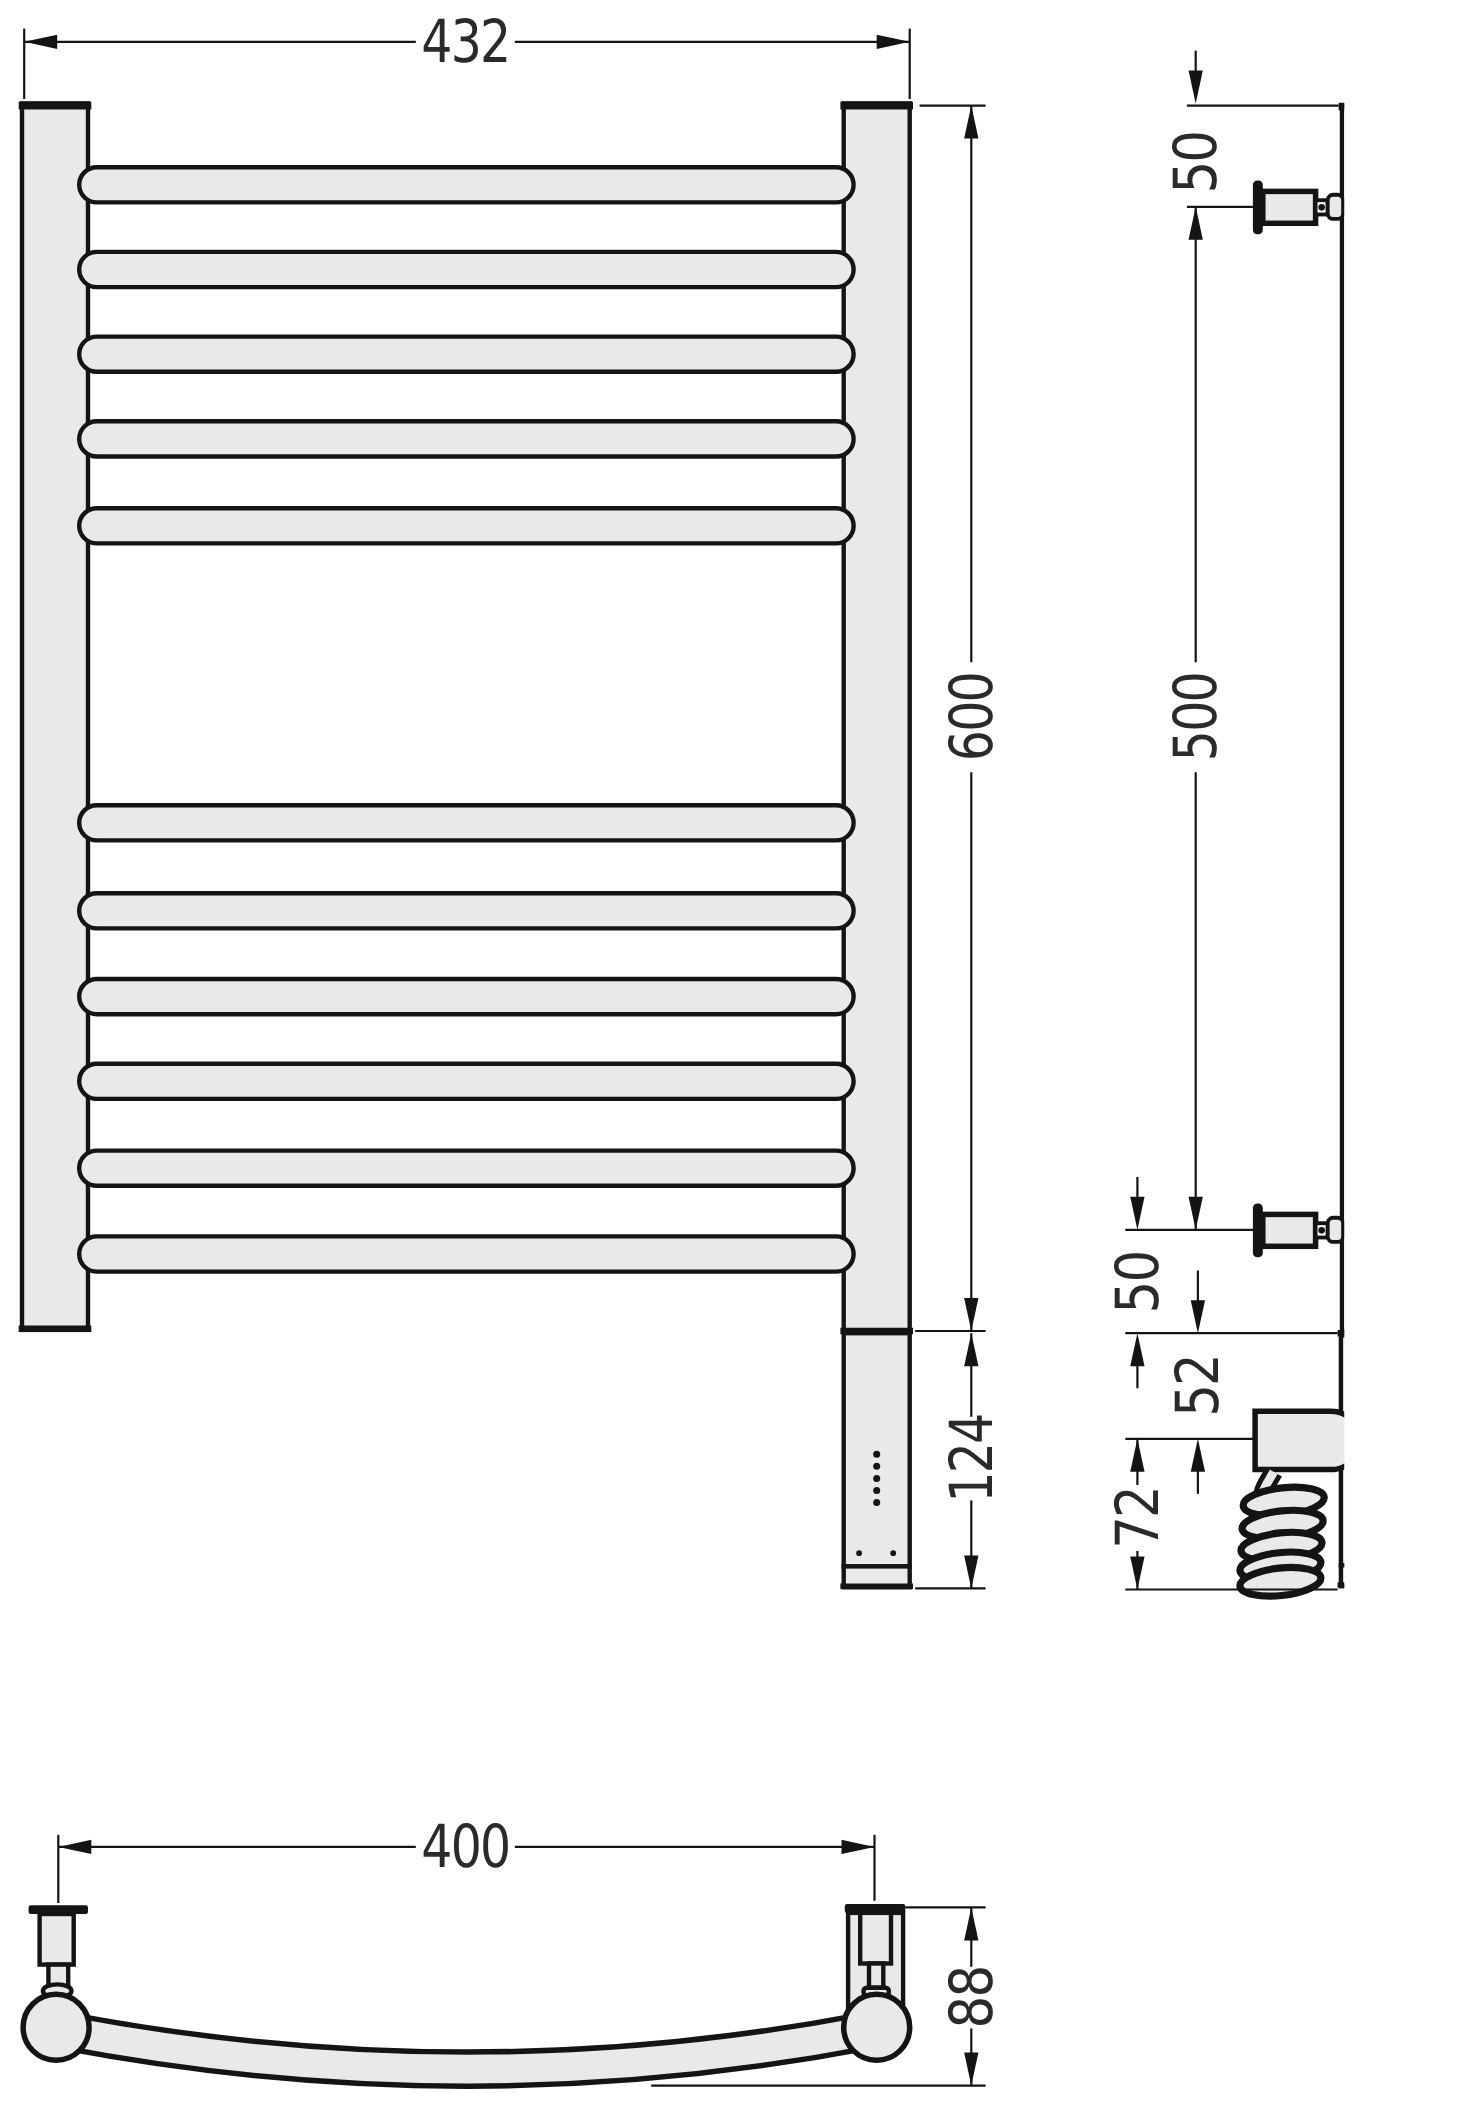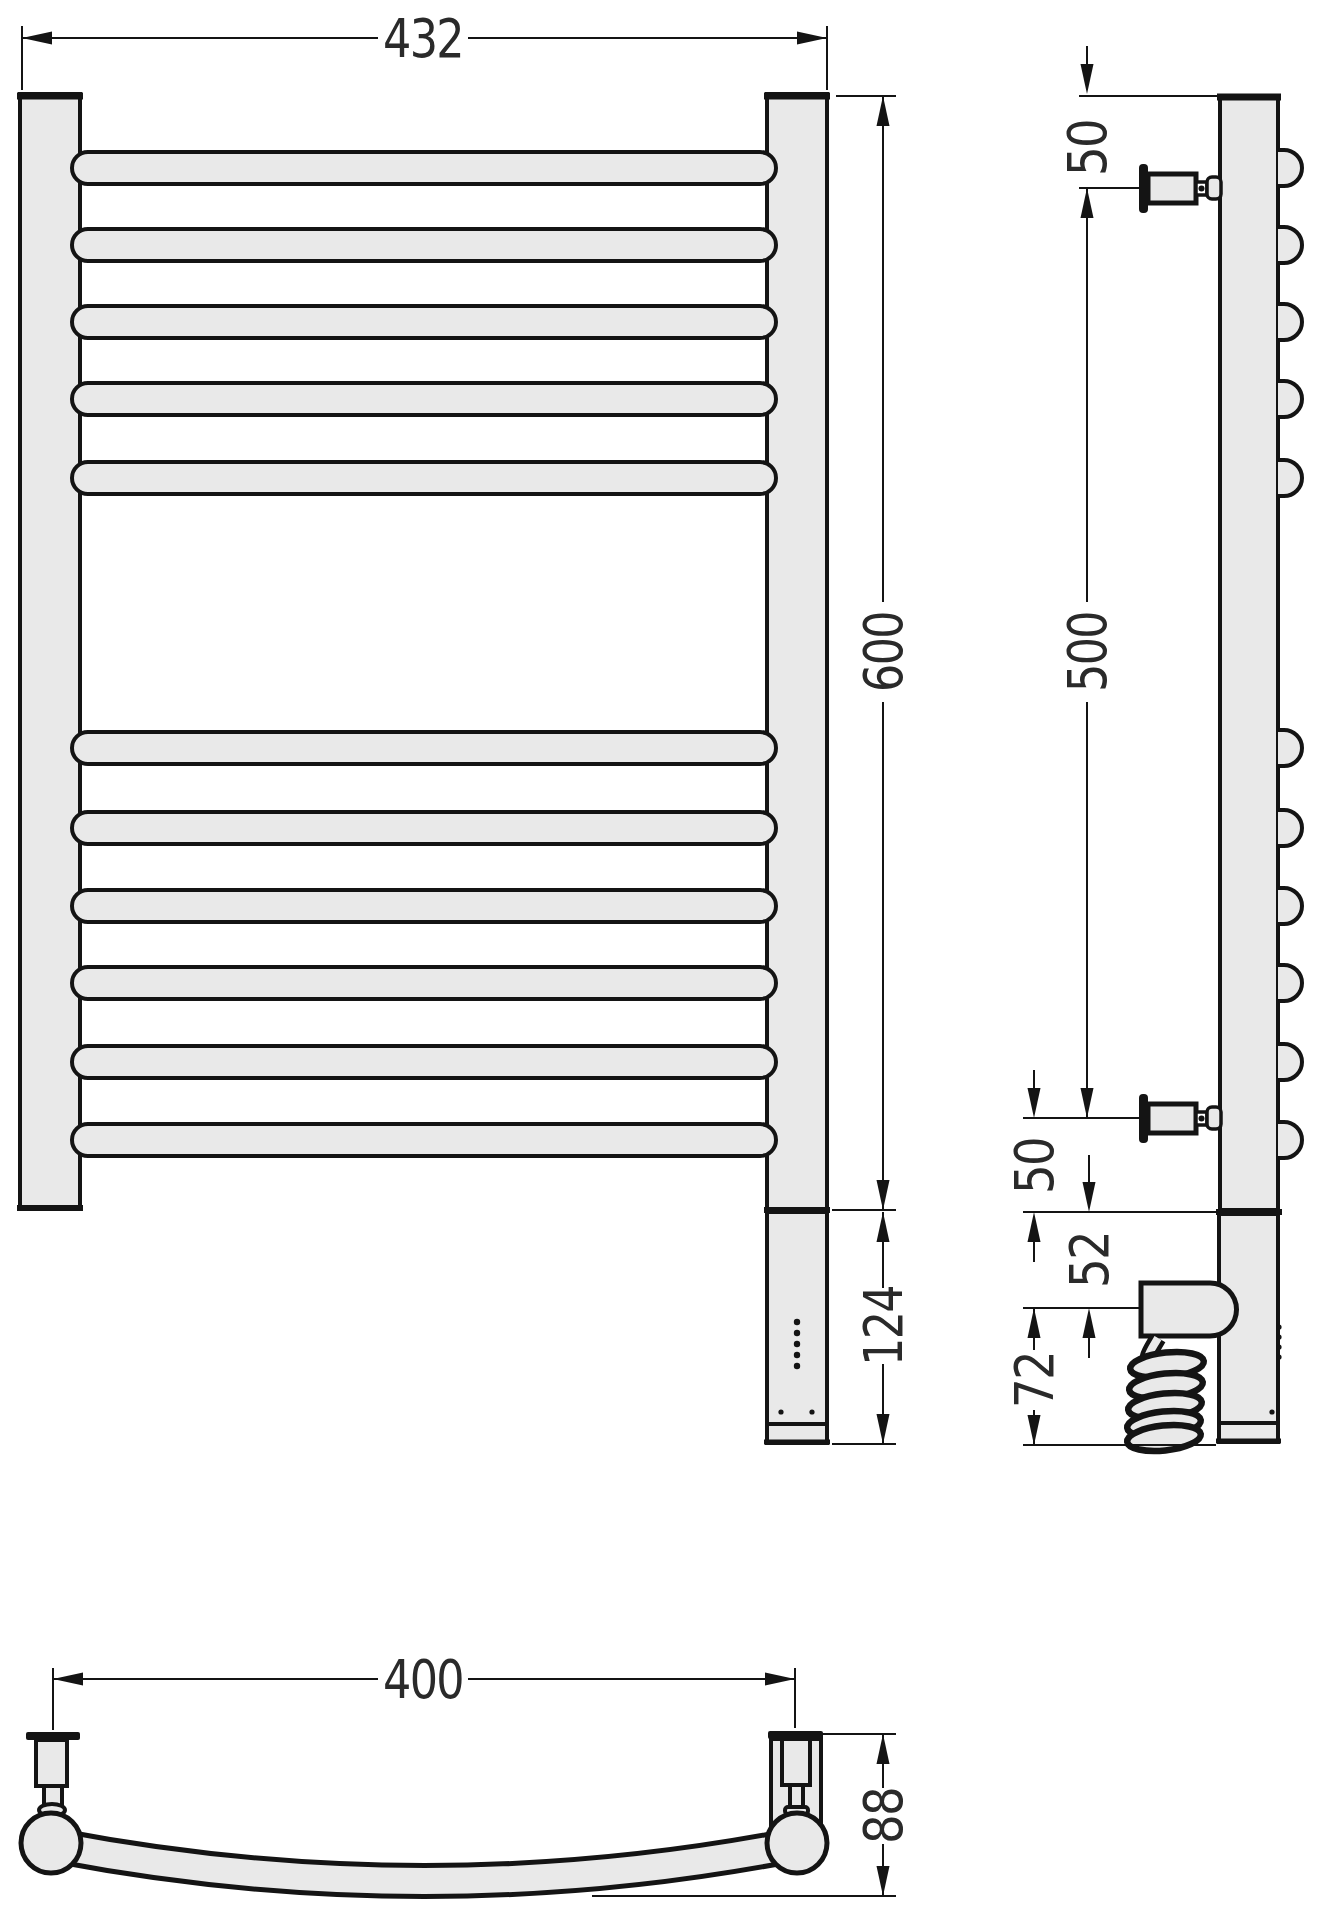--- a/index.html
+++ b/index.html
@@ -1,16 +1,16 @@
 <!DOCTYPE html>
 <html><head>
 <meta charset="utf-8">
 <style>
   html,body{margin:0;padding:0;background:#fff;}
-  .page{position:relative;width:1327px;height:1920px;background:#fff;overflow:hidden;
+  .page{position:relative;width:1222px;height:1920px;background:#fff;overflow:hidden;
         font-family:"DejaVu Sans", sans-serif;}
   svg{display:block}
   .dimtext{font-family:"DejaVu Sans", sans-serif;font-size:54px;fill:#2a2a2a;letter-spacing:-2px;}
 </style>
 </head>
 <body>
 
 <div class="page">
 <svg width="1327" height="1920" viewBox="0 0 1327 1920">
 

